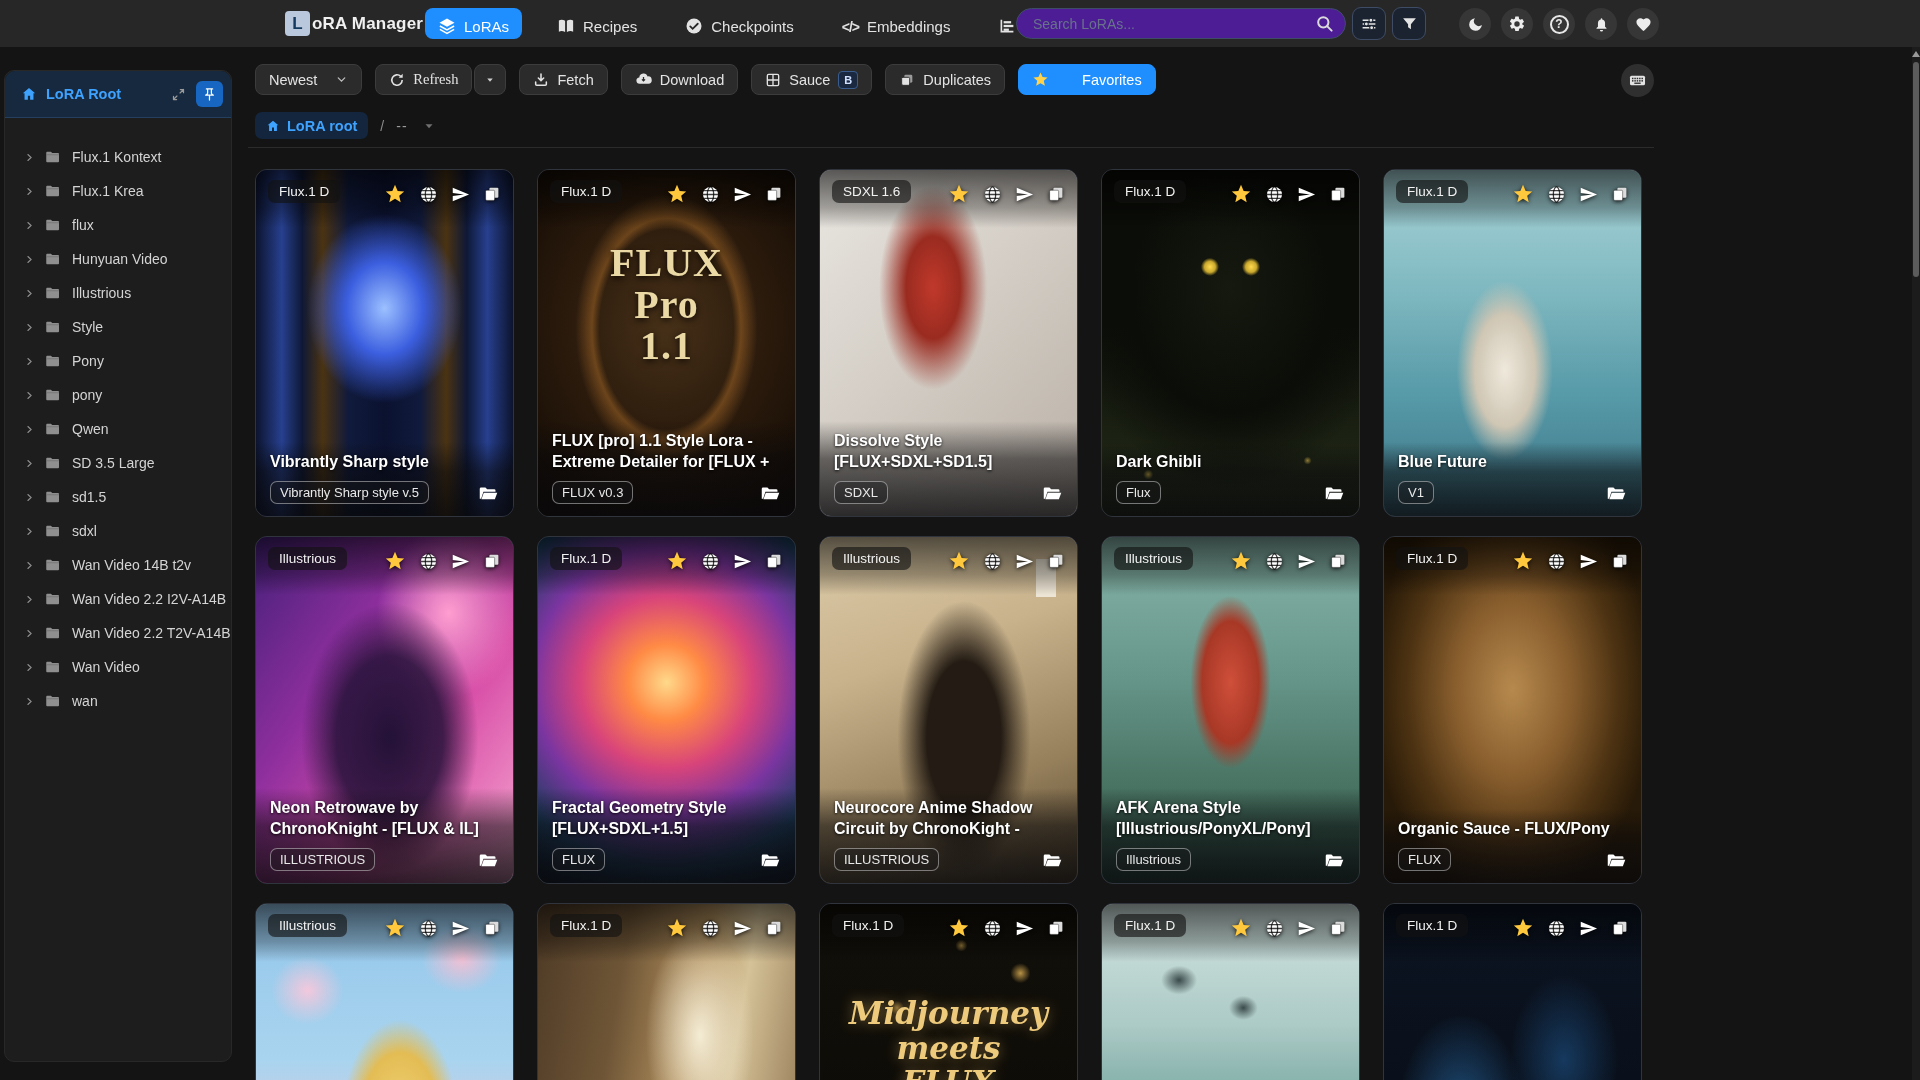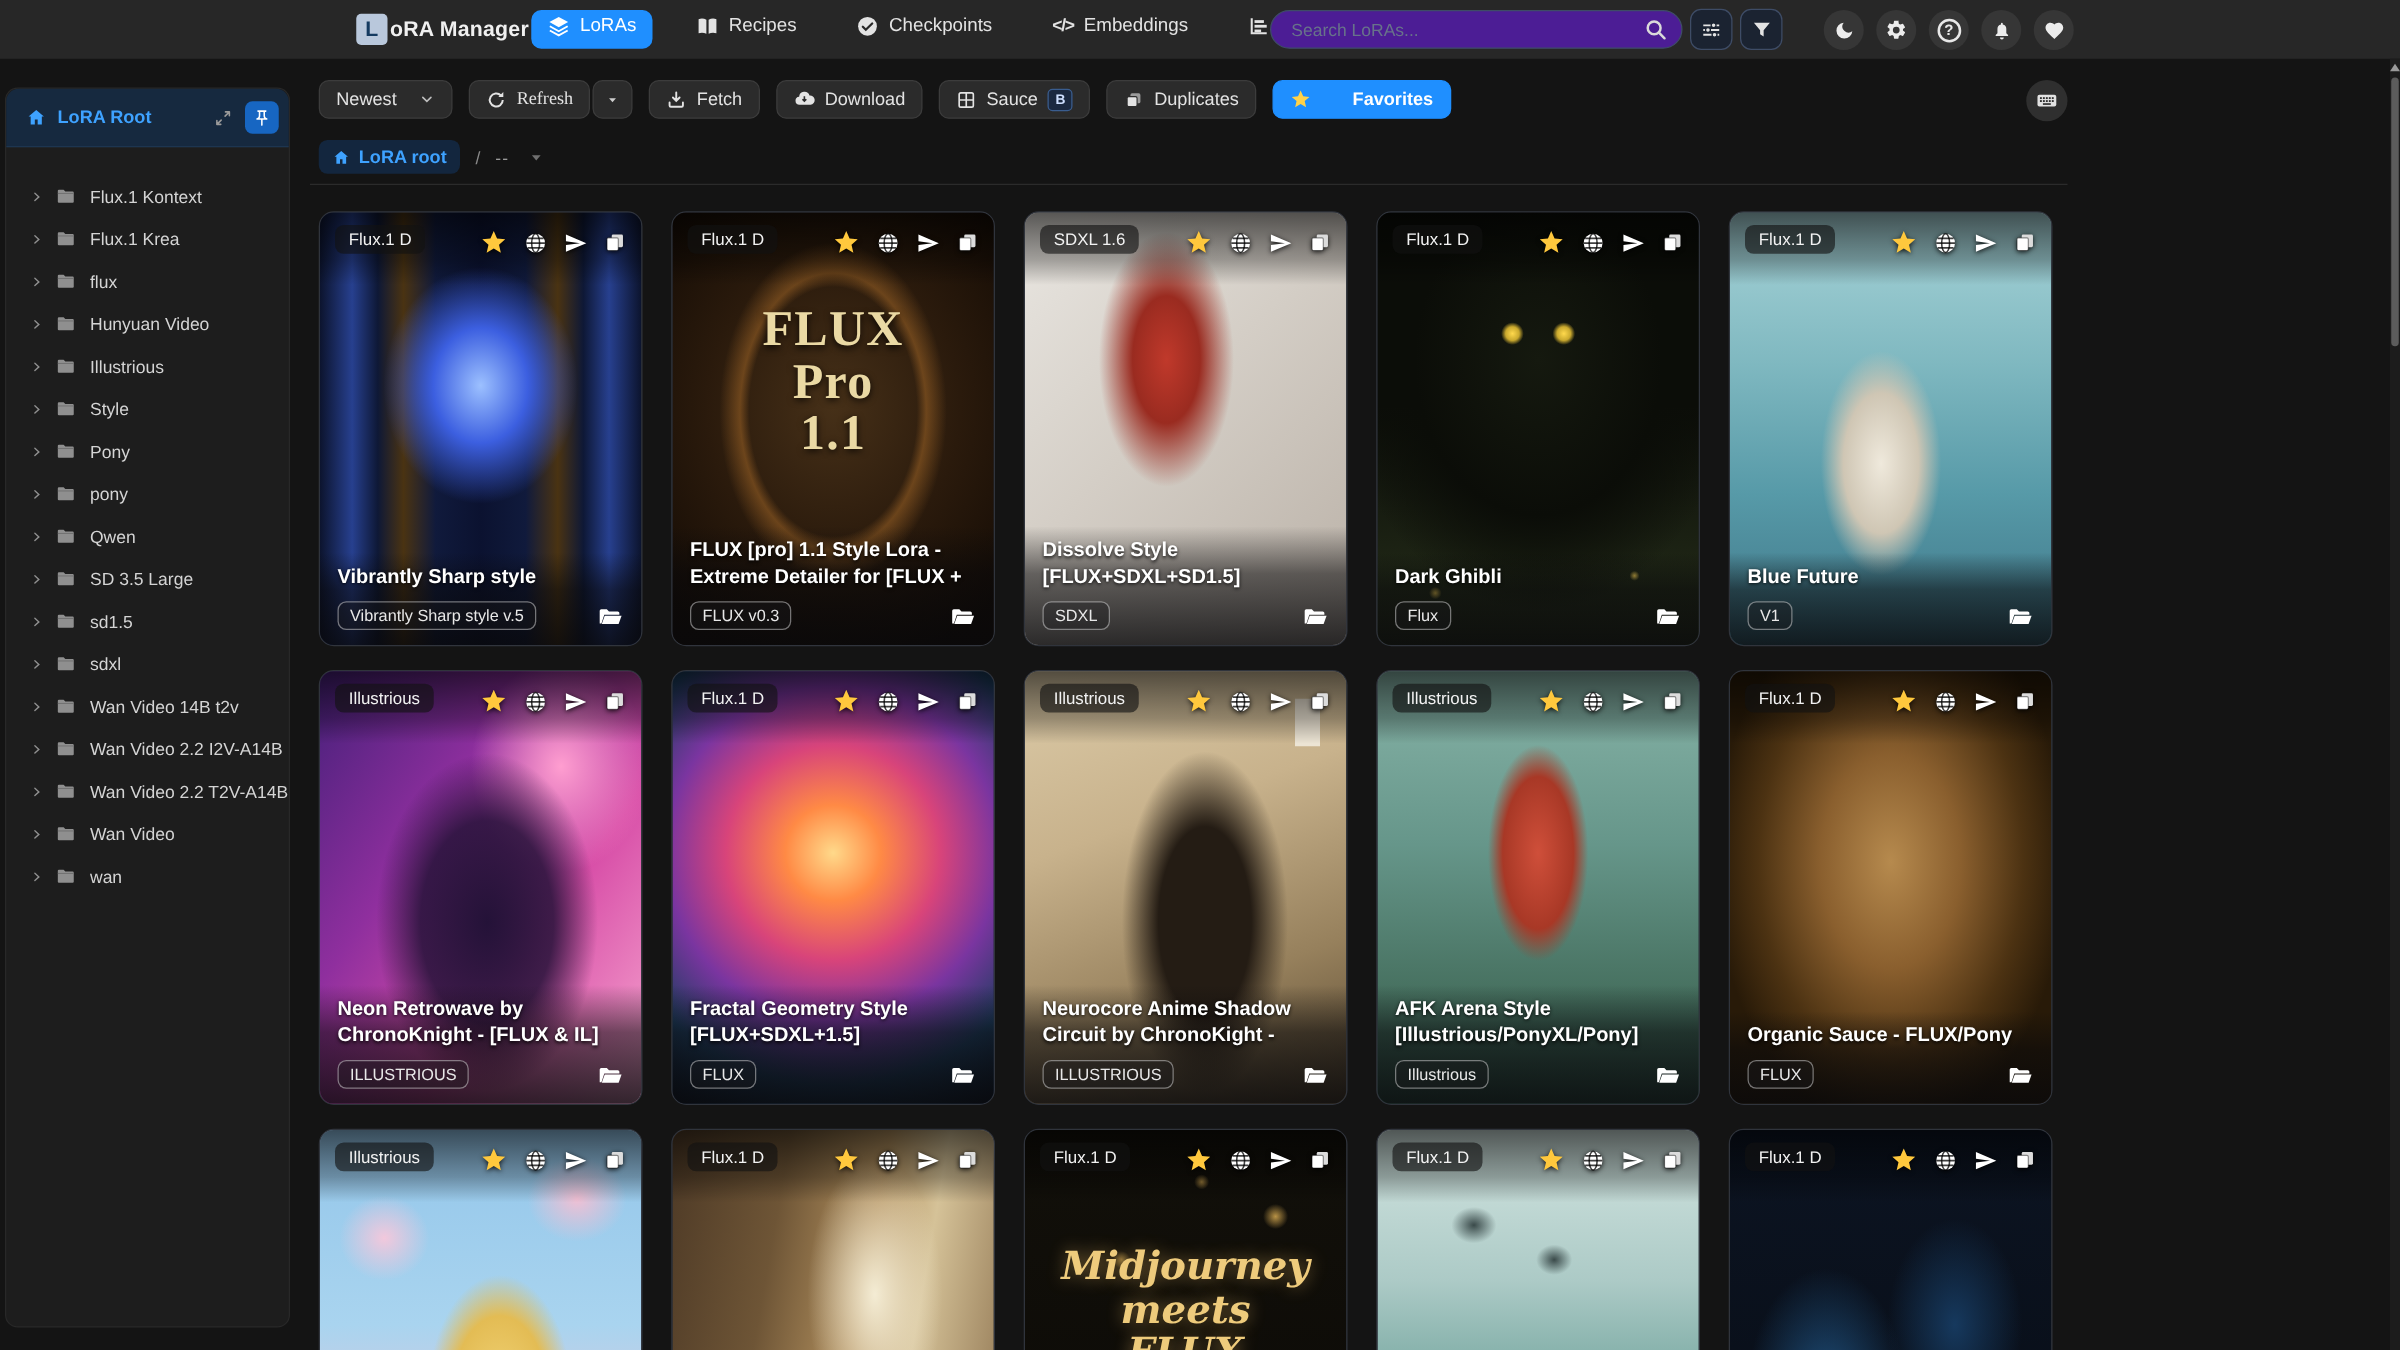--- a/index.html
+++ b/index.html
@@ -6,21 +6,21 @@
   html,body { width:1920px; height:1080px; overflow:hidden; }
   body { background:#141414; font-family:"Liberation Sans","DejaVu Sans",sans-serif; color:#e6e6e6; position:relative; }
   svg { display:block; }
 
   
   .navbar { position:absolute; left:0; top:0; width:1920px; height:47px; background:#272727; z-index:30; }
   .logo { position:absolute; left:285px; top:0; height:47px; display:flex; align-items:center; gap:2px; }
   .logo-tile { width:25px; height:25px; border-radius:4px; background:#b9c8dc; color:#143a60; font-weight:700; font-size:17px; display:flex; align-items:center; justify-content:center; }
   .logo-text { font-weight:700; font-size:17px; color:#f0f0f0; letter-spacing:.2px; }
   .nav-items { position:absolute; left:425px; top:8px; display:flex; gap:22px; align-items:center; }
-  .nav-item { display:flex; align-items:flex-start; gap:8px; height:31px; padding:4px 13px; border-radius:8px; background:transparent; border:none; color:#e3e3e3; font-size:15px; font-family:inherit; cursor:pointer; white-space:nowrap; }
+  .nav-item { display:flex; align-items:flex-end; gap:8px; height:31px; padding:4px 13px; border-radius:8px; background:transparent; border:none; color:#e3e3e3; font-size:15px; font-family:inherit; cursor:pointer; white-space:nowrap; }
   .nav-item svg { width:18px; height:18px; }
   .nav-item .code-glyph { font-weight:700; font-size:14px; letter-spacing:-1px; }
   .nav-item.active { background:#1f8fff; color:#fff; }
   .search-wrap { position:absolute; left:1016px; top:8px; width:330px; height:31px; }
   .search-input { width:100%; height:100%; background:#4c1d95; border:1px solid #3e4c66; border-radius:16px; color:#cfd6e4; font-size:14px; padding:0 38px 0 16px; font-family:inherit; outline:none; }
   .search-input::placeholder { color:#68738a; }
   .search-icon { position:absolute; right:12px; top:6px; }
   .sq-btn { position:absolute; top:7px; width:34px; height:33px; background:#1b2331; border:1px solid #3e4c66; border-radius:9px; display:flex; align-items:center; justify-content:center; cursor:pointer; }
   .round-btn { position:absolute; top:8px; width:32px; height:32px; border-radius:50%; background:#363636; border:none; display:flex; align-items:center; justify-content:center; cursor:pointer; }
   .help-ring { width:19px; height:19px; border:2px solid #e8e8e8; border-radius:50%; color:#e8e8e8; font-size:12px; font-weight:700; display:flex; align-items:center; justify-content:center; }
@@ -38,21 +38,21 @@
   .tree-item .fold { margin-right:10px; }
   .tree-label { color:#d4d4d4; font-size:14px; white-space:nowrap; }
 
   
   .toolbar { position:absolute; left:255px; top:64px; display:flex; gap:13px; align-items:center; z-index:5; }
   .tb-btn { height:31px; display:flex; align-items:center; gap:8px; padding:0 13px; background:#2b2b2b; border:1px solid #3c3c3c; border-radius:8px; color:#e3e3e3; font-size:14.5px; font-family:inherit; cursor:pointer; white-space:nowrap; }
   .tb-btn svg { flex:none; }
   .split { display:flex; gap:2px;font-family:Liberation Serif, serif; }
   .split .caret-part { padding:0 9px; }
   .kbd-badge { display:inline-flex; align-items:center; justify-content:center; min-width:20px; height:18px; padding:0 4px; background:#1b2940; border:1px solid #3a5d8f; border-radius:4px; color:#cfe0ff; font-size:11px; font-weight:700; }
-  .tb-btn.primary { background:#1f8fff; border-color:#1f8fff; color:#fff; font-weight:700;gap:33px; }
+  .tb-btn.primary { background:#1f8fff; border-color:#1f8fff; color:#fff; font-weight:400;gap:33px; }
   .kb-round { position:absolute; left:1621px; top:64px; width:33px; height:33px; border-radius:50%; background:#2f2f2f; border:none; display:flex; align-items:center; justify-content:center; cursor:pointer; z-index:5; }
 
   
   .breadcrumb-row { position:absolute; left:255px; top:112px; display:flex; align-items:center; gap:12px; z-index:5; }
   .bc-chip { height:27px; display:flex; align-items:center; gap:7px; padding:0 11px; background:#13263e; border:none; border-radius:7px; color:#3ea2ff; font-size:14.5px; font-weight:600; cursor:pointer; }
   .bc-sep { color:#8a8a8a; font-size:14px; }
   .bc-cur { color:#9a9a9a; font-size:14px; letter-spacing:1px; }
   .bc-caret { background:none; border:none; cursor:pointer; padding:2px; }
   .divider { position:absolute; left:248px; top:147px; width:1406px; height:1px; background:#2b2b2b; }
 

